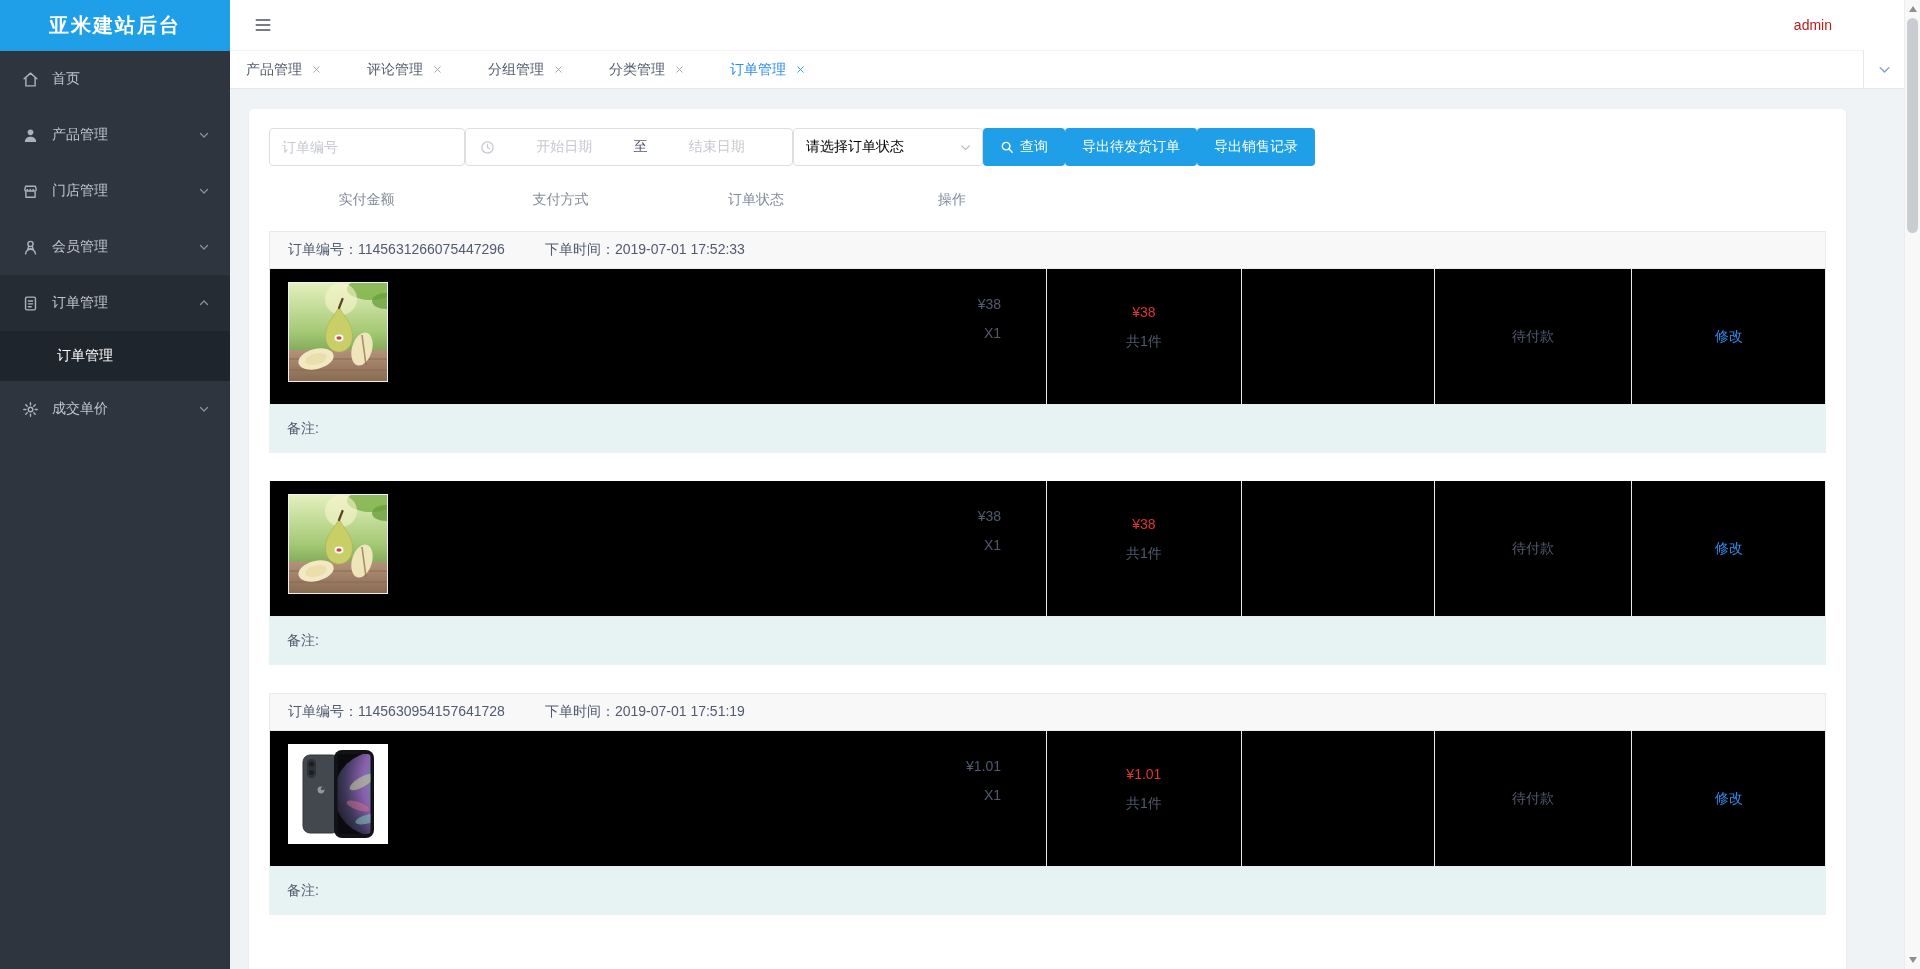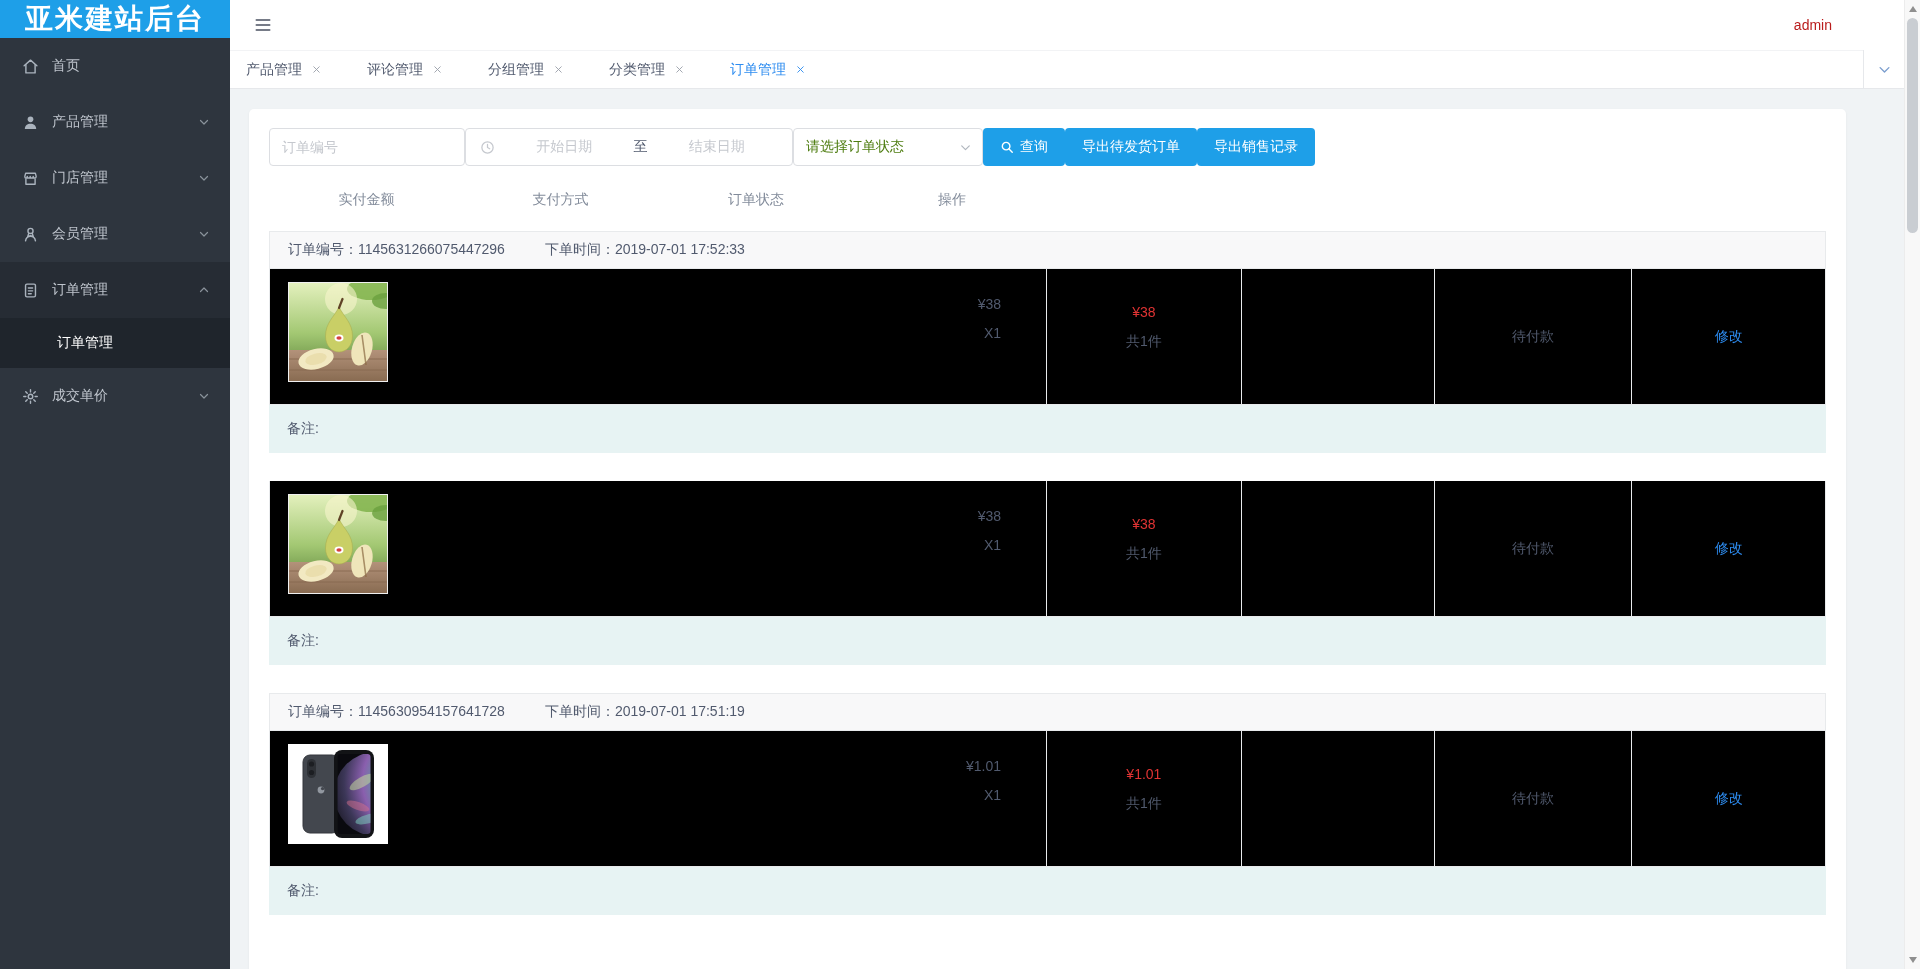--- a/index.html
+++ b/index.html
@@ -9,22 +9,22 @@
   }
   *{box-sizing:border-box; margin:0; padding:0;}
   body{
     width:1920px; height:969px; overflow:hidden; position:relative;
     background:#f0f3f5; font-family:"Liberation Sans","DejaVu Sans",sans-serif;
     color:var(--text); font-size:14px;
   }
   svg{display:block}
   
   .sidebar{position:absolute; left:0; top:0; width:230px; height:969px; background:var(--sidebar-bg); z-index:6;}
-  .logo{height:38px; background:var(--accent); color:#fff; display:flex; align-items:center; justify-content:center;
-        font-size:28px; font-weight:bold; letter-spacing:2px;}
+  .logo{height:51px; background:var(--accent); color:#fff; display:flex; align-items:center; justify-content:center;
+        font-size:20px; font-weight:bold; letter-spacing:2px;}
   .menu-item{height:56px; display:flex; align-items:center; padding:0 20px 0 22px; color:#bfc5cd; cursor:pointer;}
   .menu-item .mi-icon{width:17px; height:17px; margin-right:13px; color:#aab3bd;}
   .menu-item .mi-icon svg{width:17px; height:17px;}
   .menu-item .mi-label{flex:1;}
   .mi-arrow{width:12px; height:12px; color:#8a929b;}
   .mi-arrow svg{width:12px; height:12px;}
   .menu-group-expanded .menu-item{background:var(--sidebar-expanded-bg);}
   .submenu{background:var(--sidebar-submenu-bg);}
   .submenu-item{height:50px; display:flex; align-items:center; padding-left:57px; color:#ffffff; cursor:pointer;}
   
@@ -52,21 +52,21 @@
   .f-input{height:38px; border:1px solid #dcdee2; border-radius:4px; background:#fff; display:flex; align-items:center;}
   .order-no-input{width:196px; padding:0 12px;}
   .order-no-input input{border:none; outline:none; width:100%; font-size:14px; font-family:inherit; color:#515a6e;}
   input::placeholder{color:#c5c8ce;}
   .date-range{width:328px; padding:0 10px;}
   .clock{width:15px; height:15px; color:#c5c8ce; margin:0 4px;}
   .clock svg{width:15px; height:15px;}
   .date-seg{flex:1; text-align:center; color:#c5c8ce;}
   .date-sep{color:#515a6e; padding:0 4px;}
   .status-select{width:190px; padding:0 10px 0 12px; justify-content:space-between; cursor:pointer;}
-  .select-placeholder{color:#4d7c0f;font-family:Liberation Serif, serif;}
+  .select-placeholder{color:#000000;font-family:Liberation Serif, serif;}
   .select-arrow{width:13px; height:13px; color:#b0b6be;}
   .select-arrow svg{width:13px; height:13px;}
   .btn{height:38px; background:var(--accent); color:#fff; border:none; border-radius:4px; padding:0 17px;
        font-size:14px; font-family:inherit; display:flex; align-items:center; gap:6px; cursor:pointer;}
   .btn .btn-icon{width:14px; height:14px;}
   .btn .btn-icon svg{width:14px; height:14px;}
   
   .thead{display:flex; align-items:center; height:42px; margin-top:13px; color:var(--muted);}
   .th-product{width:777px; padding-left:20px;}
   .th{width:195px; text-align:center;}

